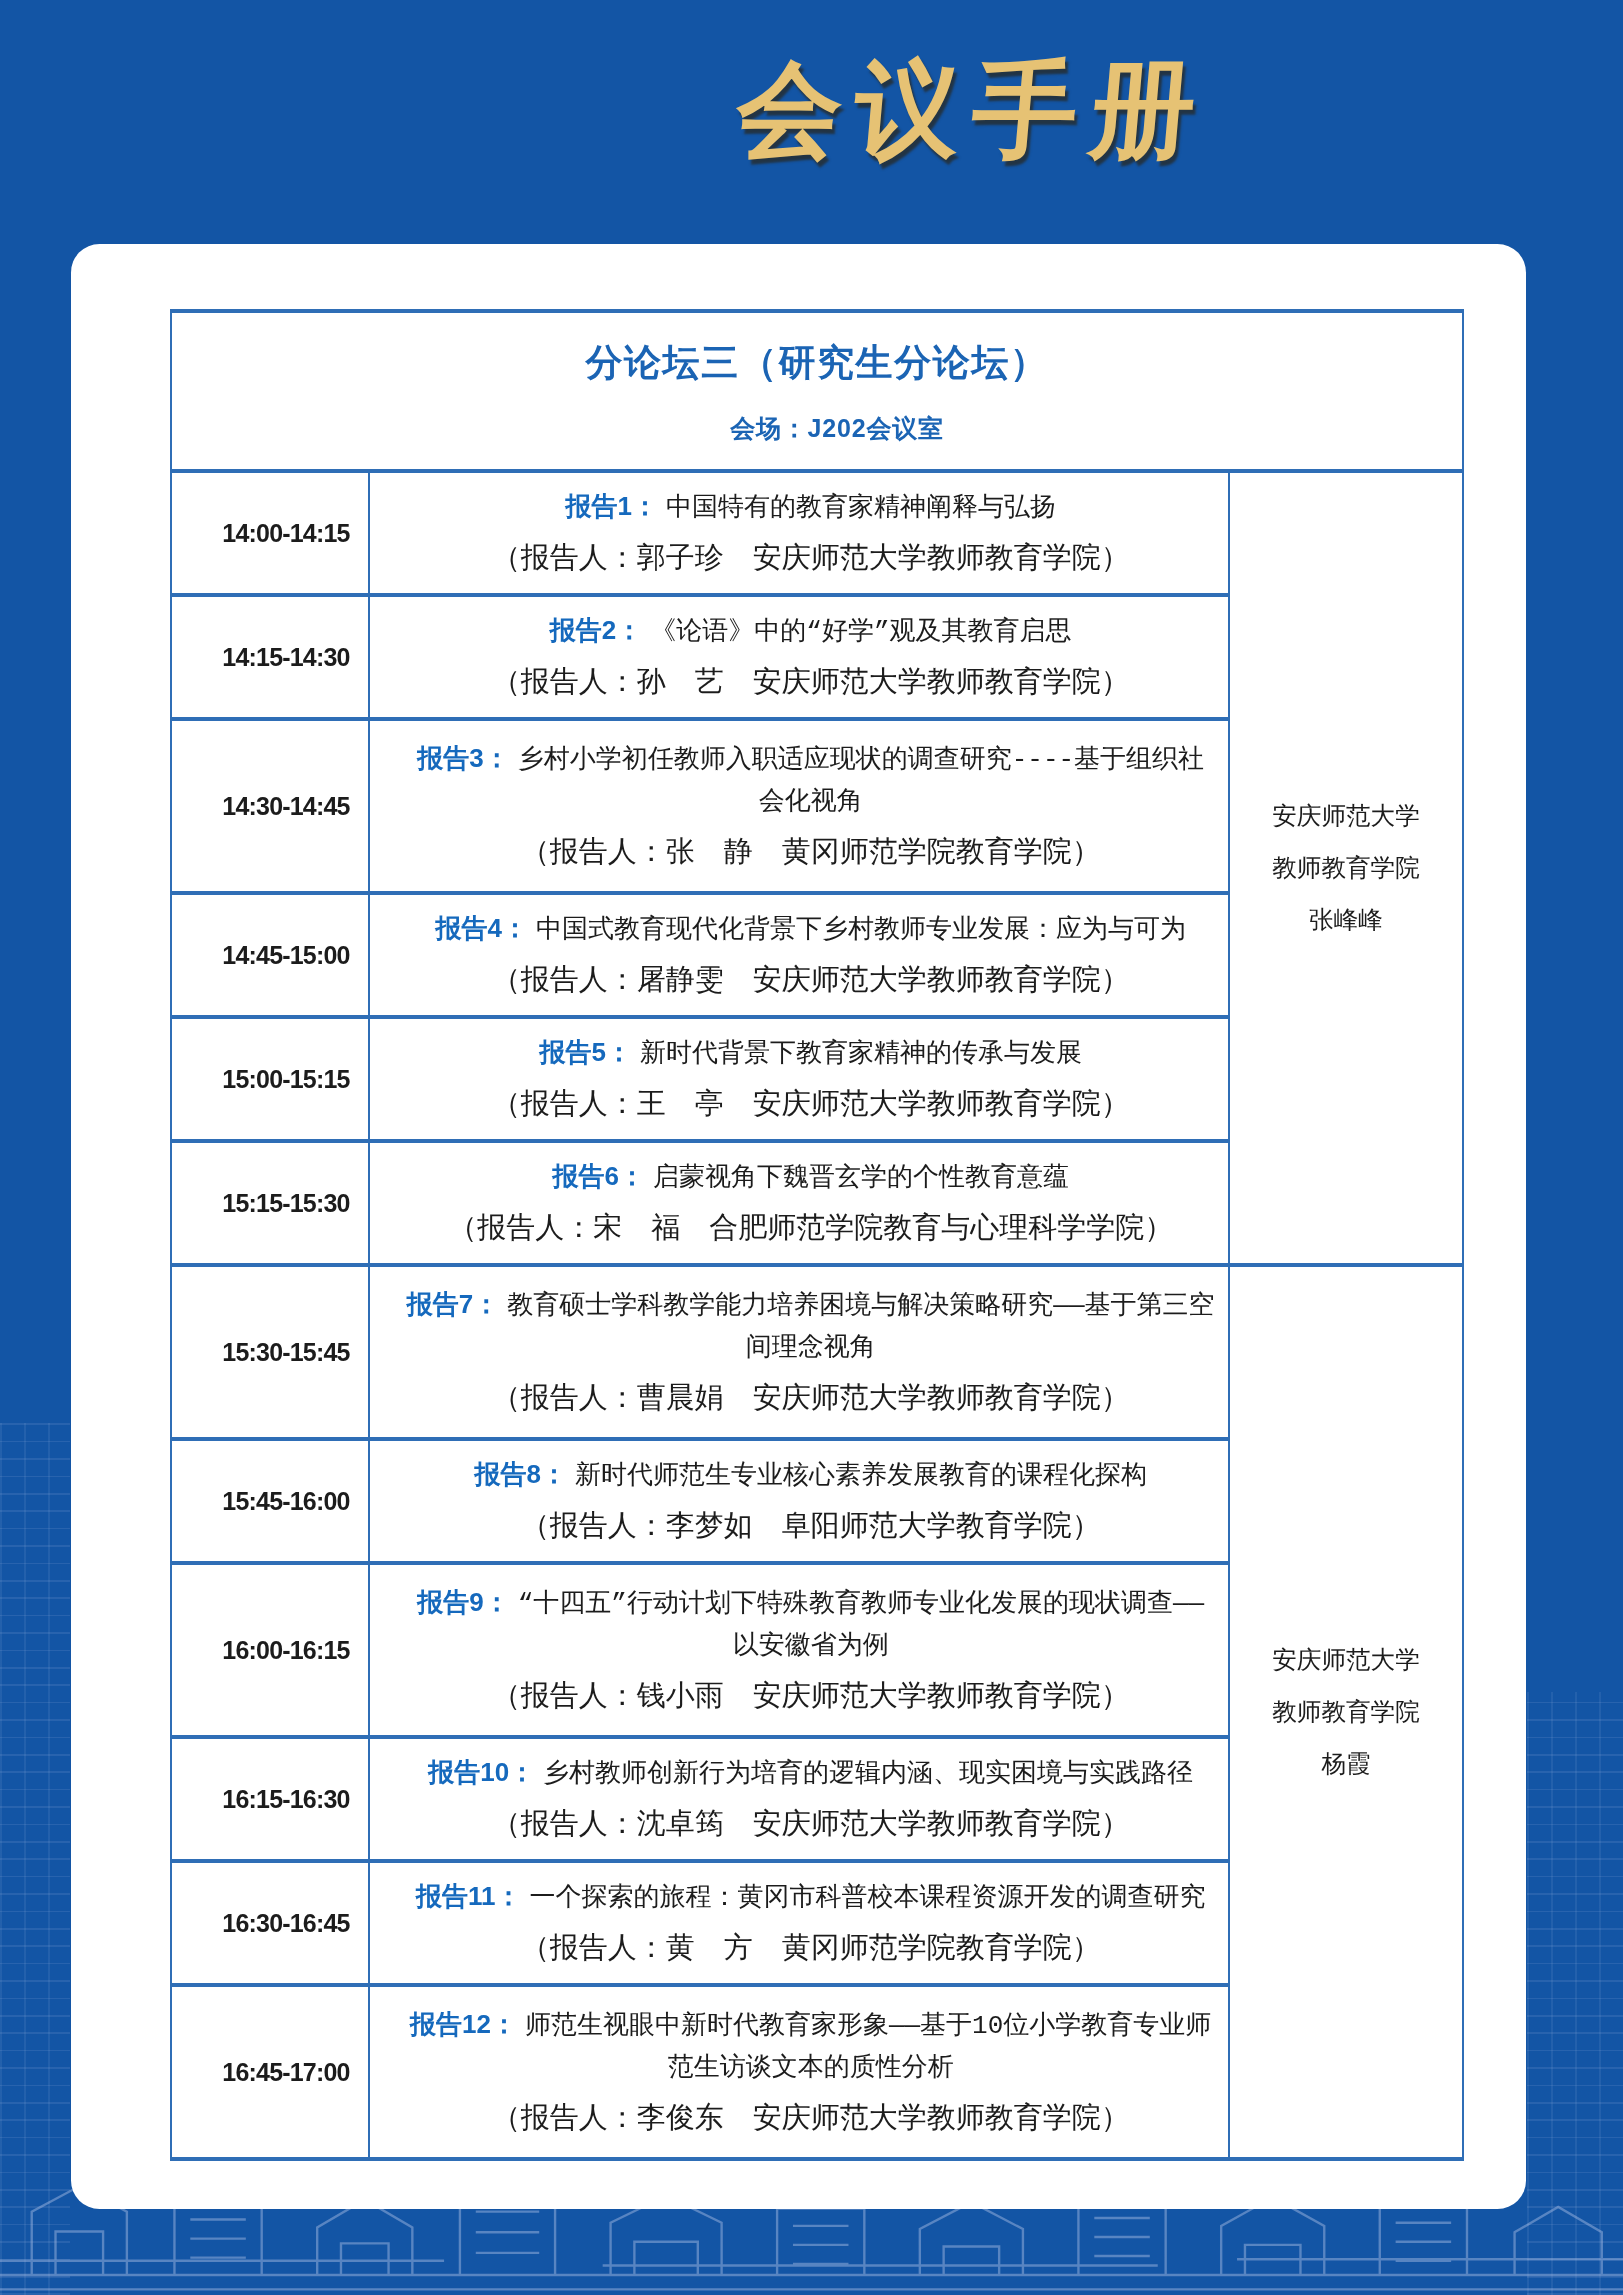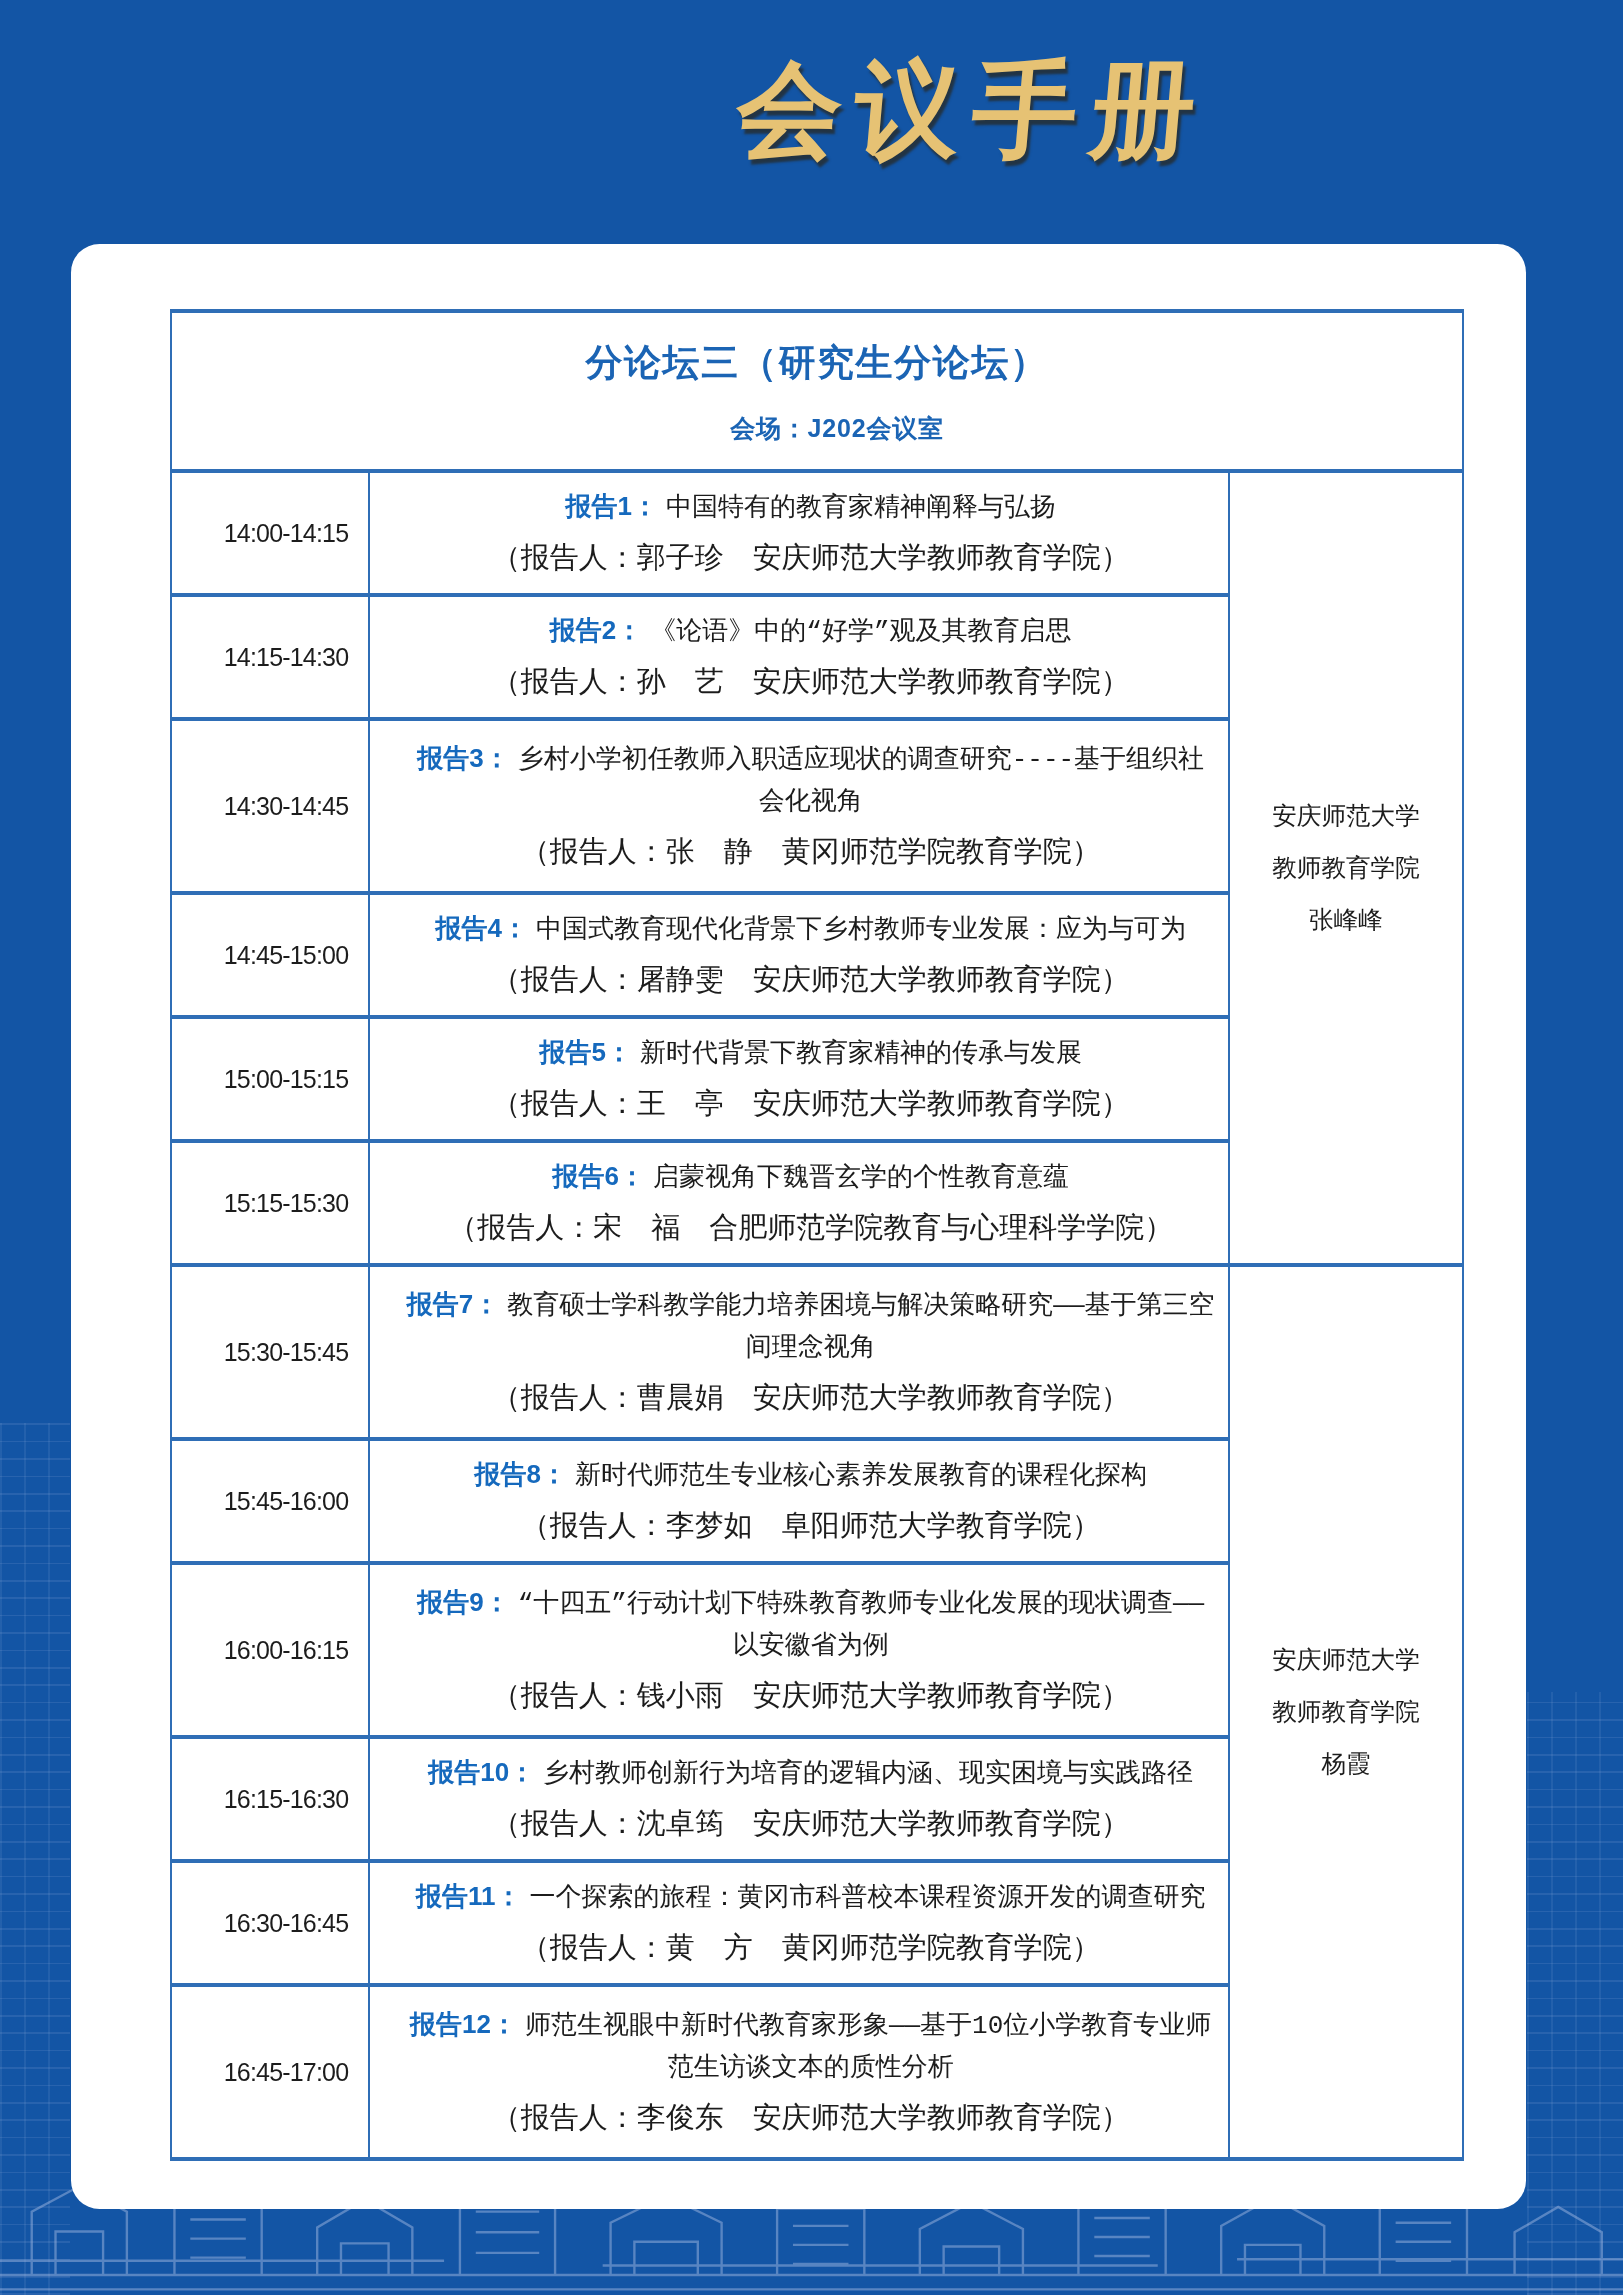--- a/index.html
+++ b/index.html
@@ -86,21 +86,21 @@
   }
   .panel-venue{
     margin-top:24px;
     color:var(--title-blue);
     font-size:25px;font-weight:bold;letter-spacing:0.8px;margin-left:40px;
   }
   tr.r2 td{height:124px;}
   tr.r3 td{height:174px;}
   td.time{
     text-align:center;
-    font-size:25px;font-weight:400;color:var(--ink);
+    font-size:25px;font-weight:700;color:var(--ink);
     letter-spacing:-0.8px;
     white-space:nowrap;
     padding-left:32px;
   }
   td.content{padding:0 12.7px 0 36px;}
   .kai{
     font-family:Liberation Mono, monospace;
     color:var(--ink);
   }
   .content-line{

